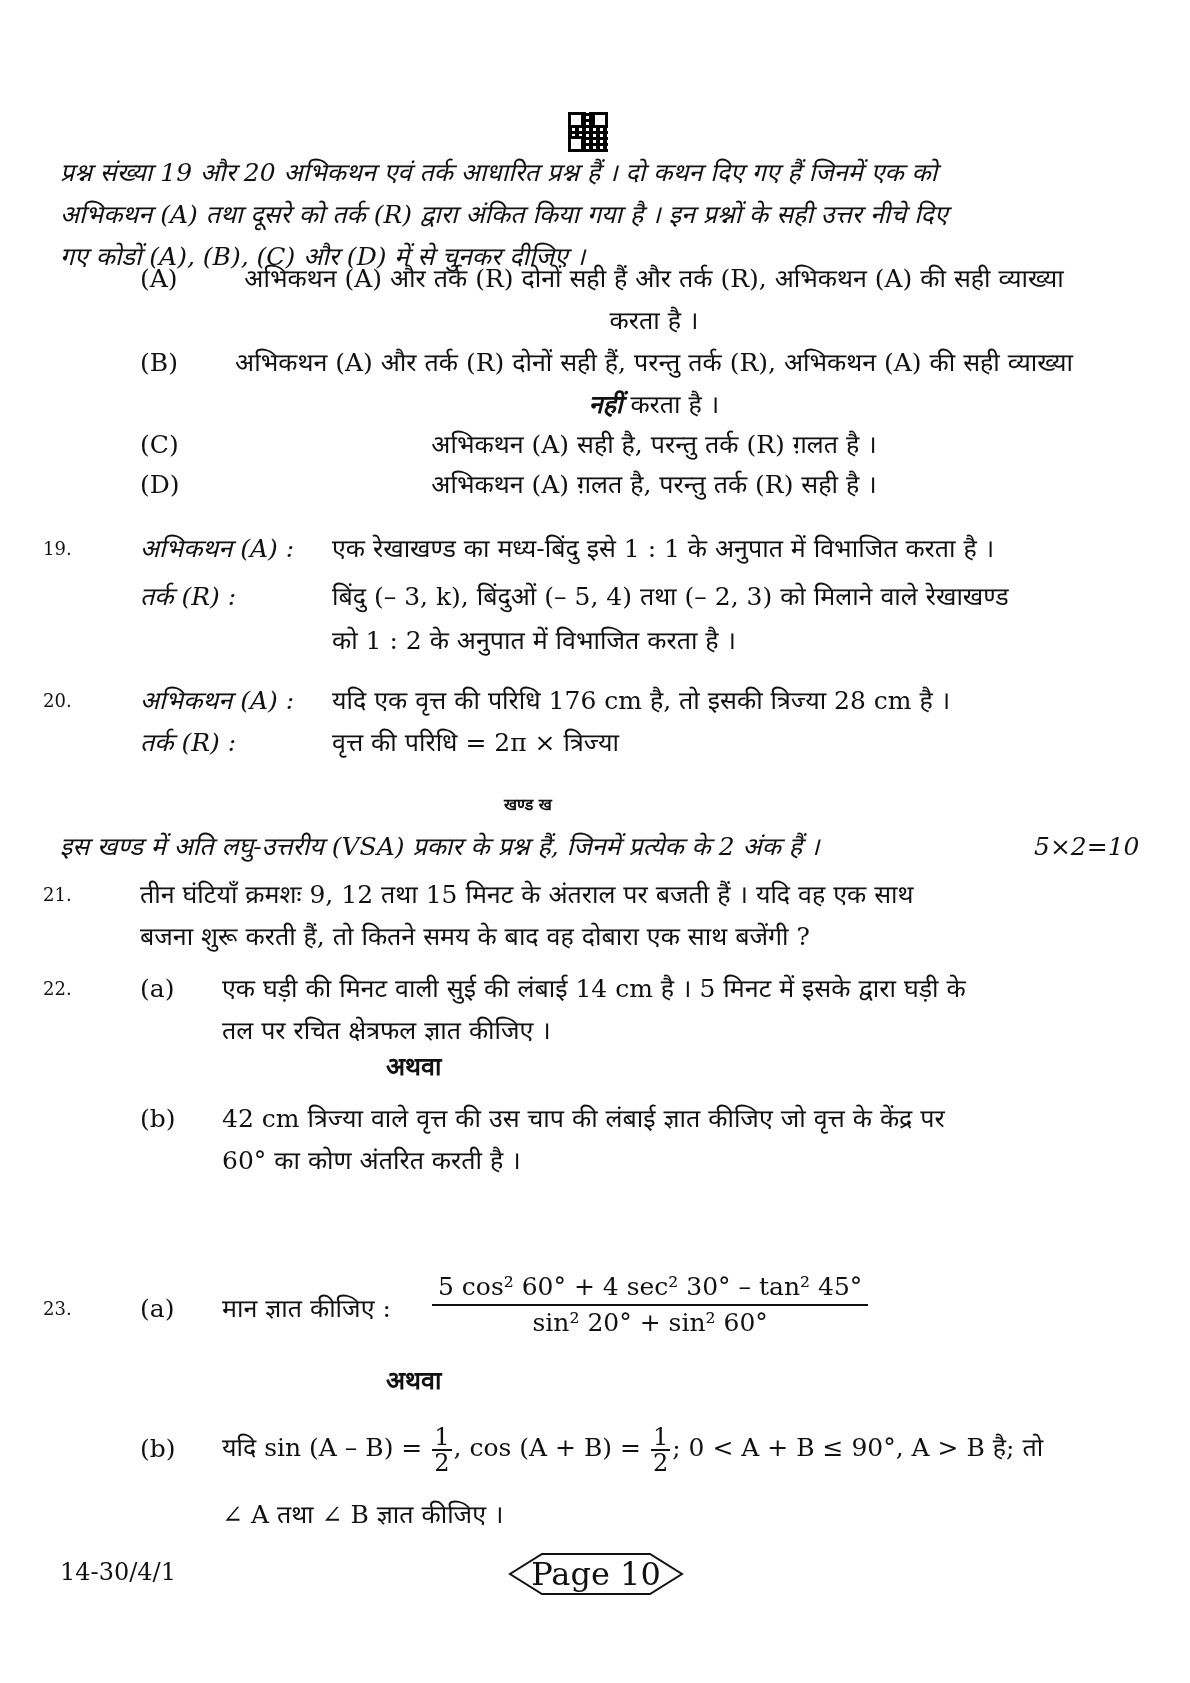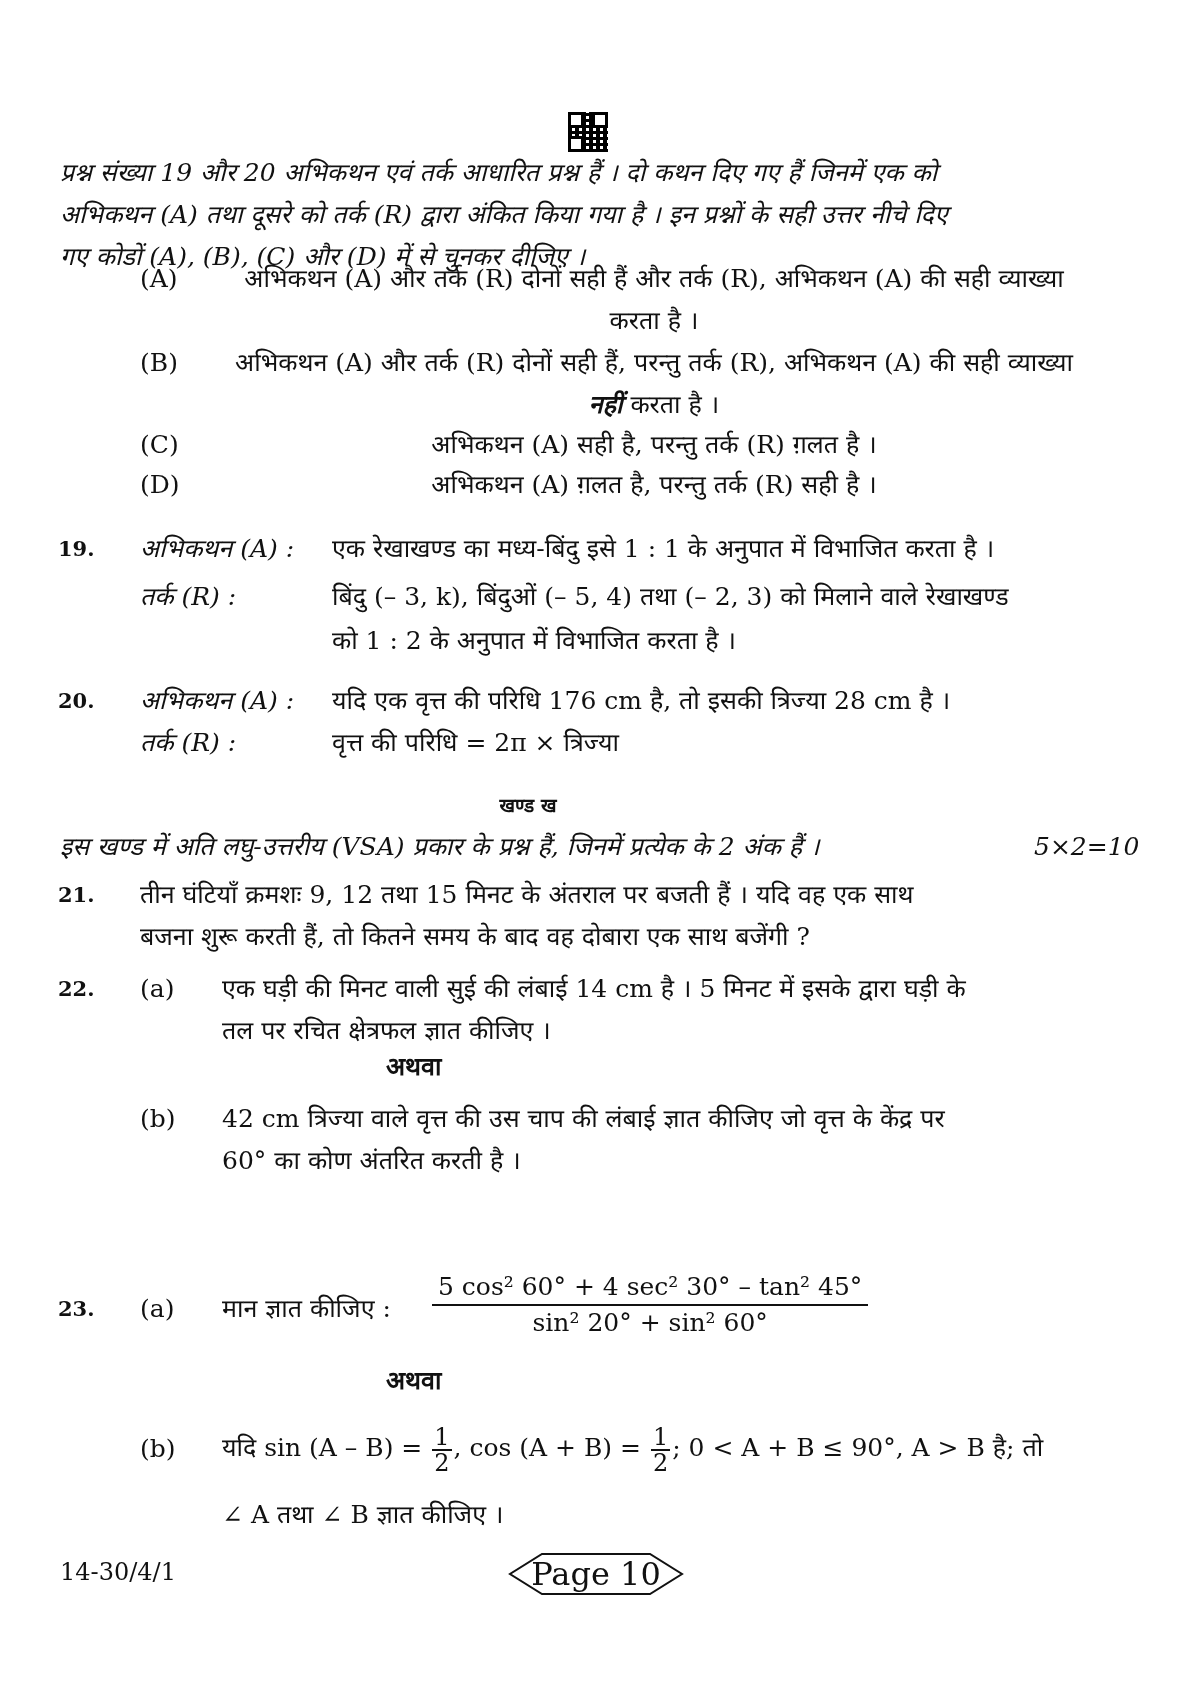--- a/index.html
+++ b/index.html
@@ -27,24 +27,24 @@
       border: 3px solid #000; background: #fff;
     }
     .txt { font-size: 25px; line-height: 42px; white-space: nowrap; }
     .it { font-style: italic; }
     .b { font-weight: bold; }
     .intro { left: 60px; top: 152px; width: 1080px; }
     .intro div { white-space: nowrap; }
     .opt { left: 140px; width: 940px; }
     .opt .lbl { position: absolute; left: 0; top: 0; }
     .opt .body { position: absolute; left: 84px; top: 0; width: 860px; white-space: normal; text-align: center; }
-    .qnum { left: 58px; font-weight: bold; font-size: 21px; }
+    .qnum { left: 43px; font-weight: normal; font-size: 18px; }
     .col2 { left: 140px; }
     .col3 { left: 332px; }
-    .heading { left: 0; width: 1056px; text-align: center; font-weight: bold; font-size: 19px; }
+    .heading { left: 0; width: 1056px; text-align: center; font-weight: bold; font-size: 16px; }
     .section-note { left: 60px; font-style: italic; }
     .marks { left: 1034px; font-style: italic; }
     .frac {
       display: inline-block; vertical-align: middle; text-align: center;
     }
     .frac .num { display: block; padding: 0 6px; border-bottom: 2px solid #111; line-height: 34px; }
     .frac .den { display: block; line-height: 34px; }
     .sfrac { display: inline-block; vertical-align: middle; text-align: center; font-size: 24px; line-height: 24px; margin: 0 2px; }
     .sfrac span { display: block; }
     .sfrac .n { border-bottom: 2px solid #111; padding: 0 2px; }

